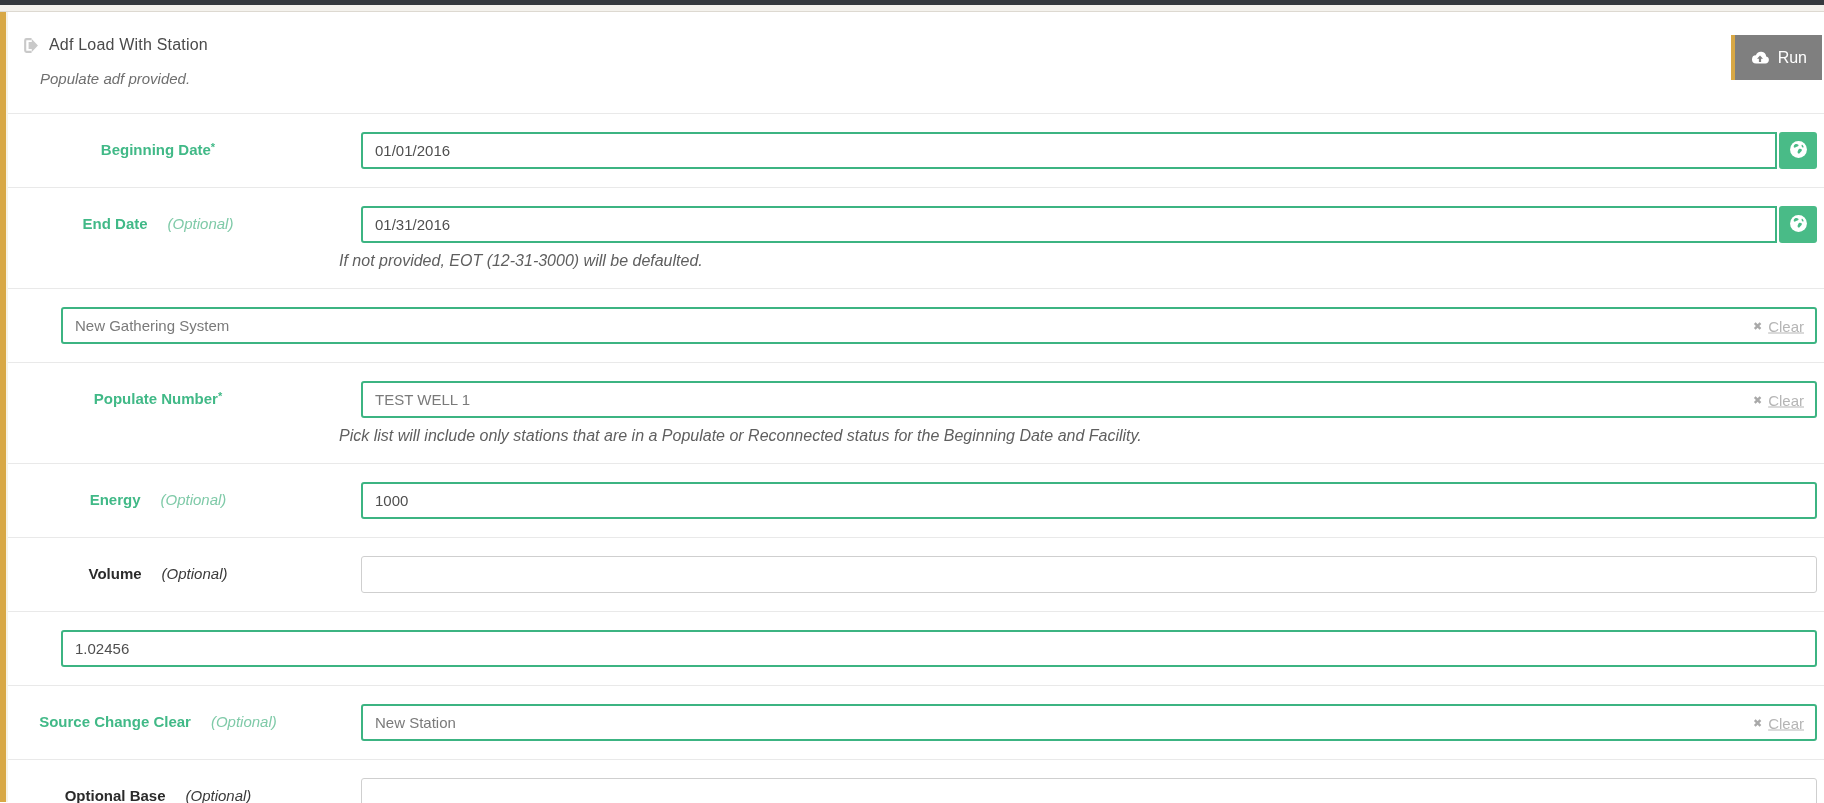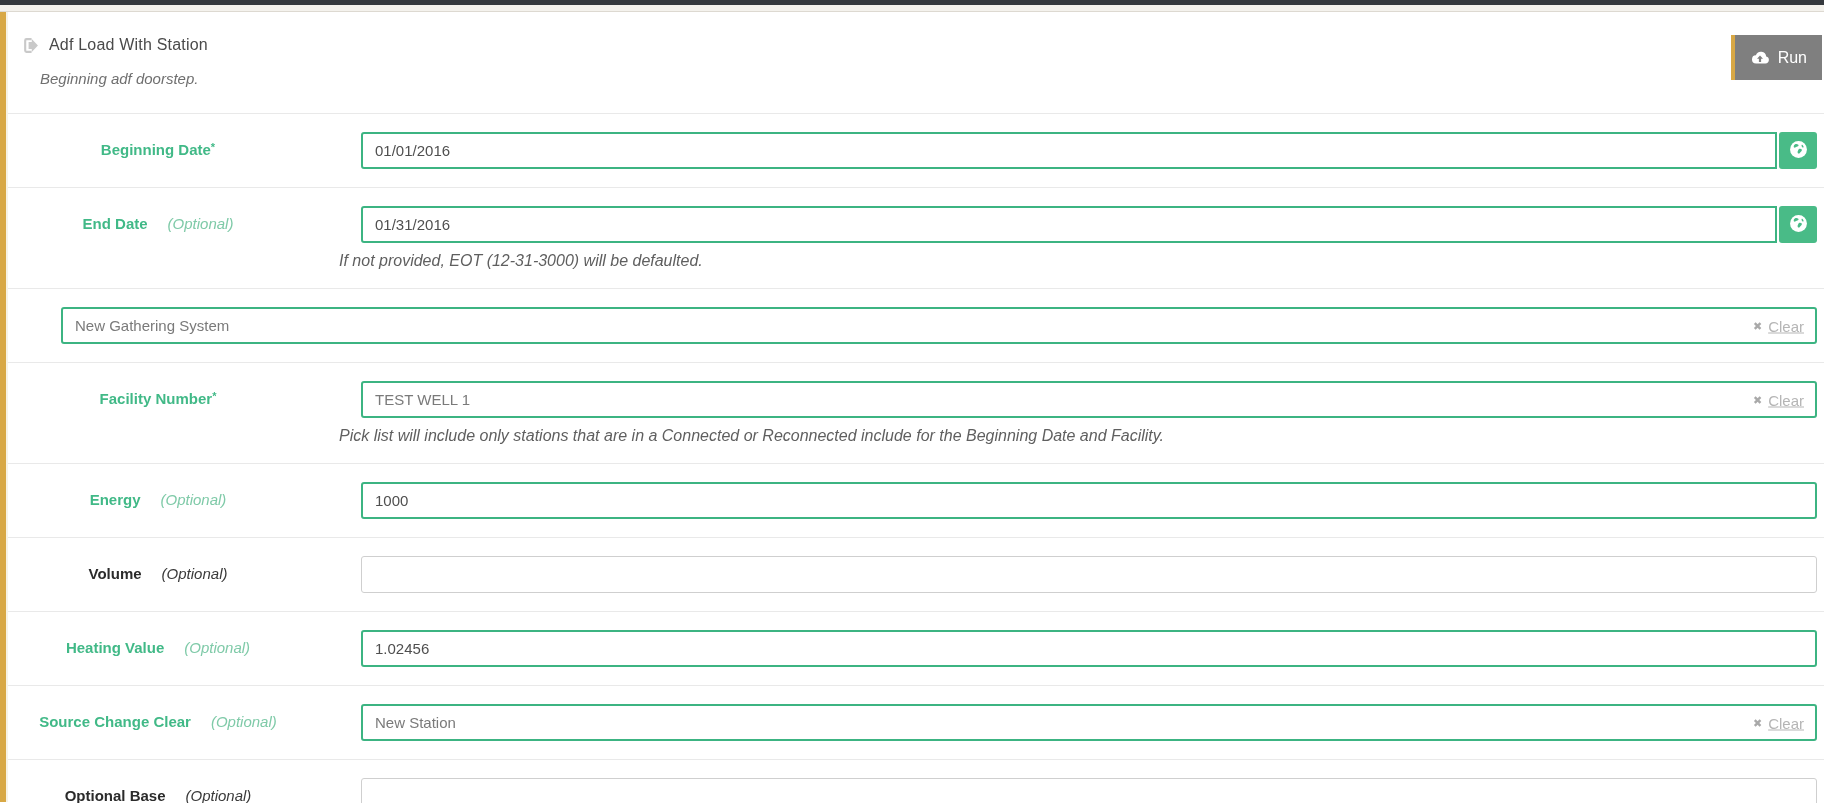--- a/index.html
+++ b/index.html
@@ -118,21 +118,21 @@
     <div class="panel-header">
       <div class="title-row">
         <span class="title-icon">
           <svg viewBox="0 0 16 16" width="17" height="17">
             <path d="M2 3.2A2.2 2.2 0 0 1 4.2 1H9v2H4.4a.4.4 0 0 0-.4.4v9.2c0 .22.18.4.4.4H9v2H4.2A2.2 2.2 0 0 1 2 12.8V3.2z" fill="#c9c9c9"></path>
             <path d="M9.2 4.6V1.9L15 8l-5.8 6.1v-2.7H6.2V4.6h3z" fill="#c9c9c9"></path>
           </svg>
         </span>
         <span class="title">Adf Load With Station</span>
       </div>
-      <div class="subtitle">Beginning adf doorstep.</div>
+      <div class="subtitle">Populate adf provided.</div>
       <button class="run-btn">
         <span>
           <svg viewBox="0 0 20 14" width="20" height="14">
             <path d="M16.2 5.6A5.3 5.3 0 0 0 5.9 4.3 4.1 4.1 0 0 0 2 8.4 4.1 4.1 0 0 0 6.1 12.5h9.4a3.5 3.5 0 0 0 .7-6.9z" fill="#ffffff"></path>
             <path d="M10 4.5l3 3.3h-1.9v3.2H8.9V7.8H7z" fill="#7f7f7f"></path>
           </svg>
         </span>
         <span>Run</span>
       </button>
     </div>
@@ -193,32 +193,32 @@
           <span class="clear-text">Clear</span>
         </span>
 
       </div>
 
     </div>
   </div>
 
   <div class="form-row picklist">
     <div class="label-col">
-      <label class="field-label"><span class="lbl">Facility Number</span><sup class="req">*</sup></label>
+      <label class="field-label"><span class="lbl">Populate Number</span><sup class="req">*</sup></label>
     </div>
     <div class="input-col">
       <div class="input-wrap">
         <input class="field-input" type="text" value="TEST WELL 1" style="">
         <span class="clear-affix">
           <span class="x-icon">✖</span>
           <span class="clear-text">Clear</span>
         </span>
 
       </div>
-      <div class="helper">Pick list will include only stations that are in a Connected or Reconnected include for the Beginning Date and Facility.</div>
+      <div class="helper">Pick list will include only stations that are in a Populate or Reconnected status for the Beginning Date and Facility.</div>
     </div>
   </div>
 
   <div class="form-row text">
     <div class="label-col">
       <label class="field-label"><span class="lbl">Energy</span><em class="opt">(Optional)</em></label>
     </div>
     <div class="input-col">
       <div class="input-wrap">
         <input class="field-input" type="text" value="1000" style="">
@@ -235,23 +235,20 @@
     <div class="input-col">
       <div class="input-wrap">
         <input class="field-input" type="text" value="" style="">
 
       </div>
 
     </div>
   </div>
 
   <div class="form-row text">
-    <div class="label-col">
-      <label class="field-label"><span class="lbl">Heating Value</span><em class="opt">(Optional)</em></label>
-    </div>
     <div class="input-col">
       <div class="input-wrap">
         <input class="field-input" type="text" value="1.02456" style="">
 
       </div>
 
     </div>
   </div>
 
   <div class="form-row picklist">

